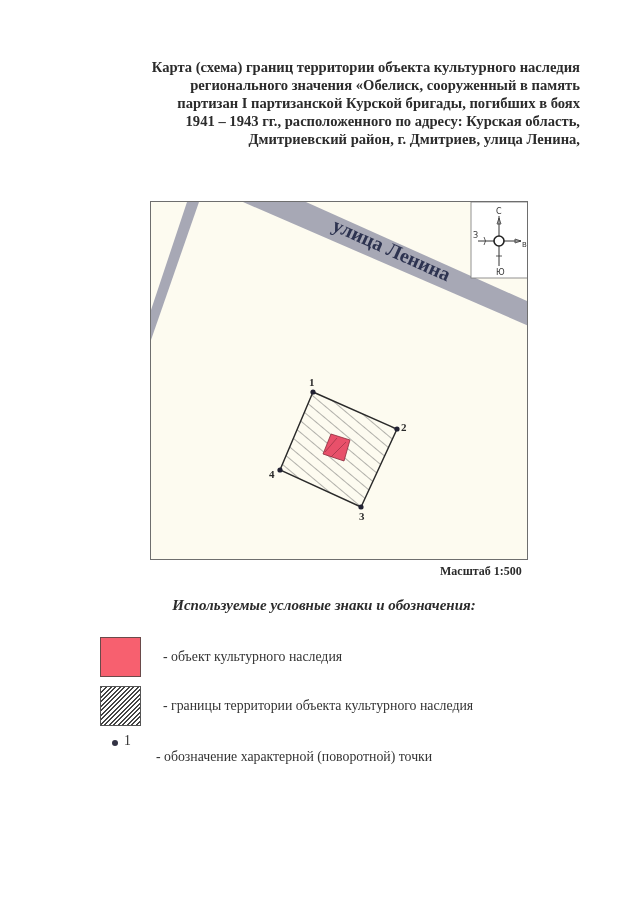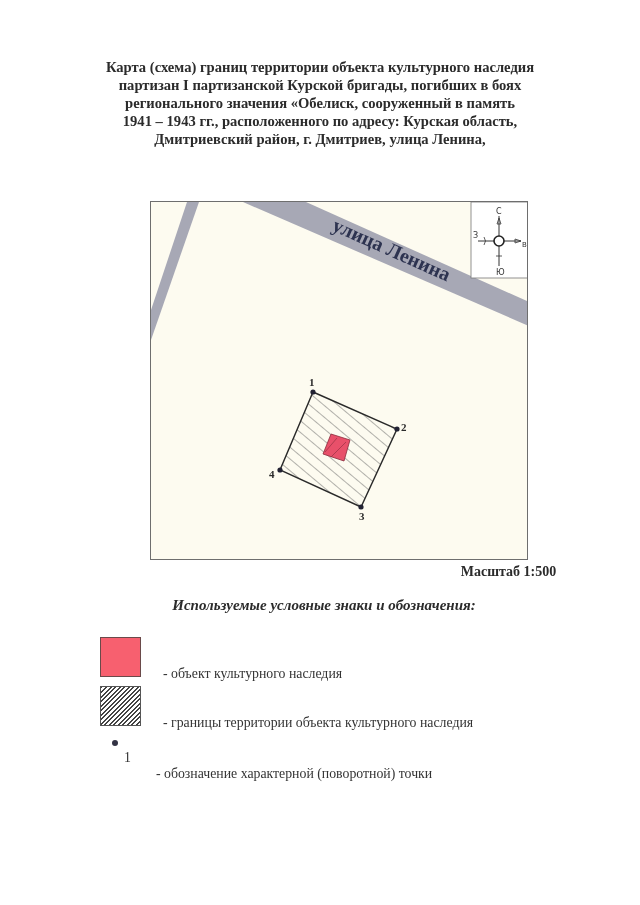--- a/index.html
+++ b/index.html
@@ -1,42 +1,42 @@
 <!DOCTYPE html>
 <html><head>
 <meta charset="utf-8">
 <style>
   html, body { margin:0; padding:0; background:#ffffff; }
   body { width:640px; height:905px; position:relative; overflow:hidden;
          font-family:"Liberation Serif", "DejaVu Serif", serif; color:#2a2a2a; }
-  .title { position:absolute; left:60px; top:58px; width:520px; text-align:center;
+  .title { position:absolute; left:60px; top:58px; width:520px; text-align:right;
            font-weight:bold; font-size:14.6px; line-height:18px; color:#2b2b2b; }
   .title div { white-space:nowrap; }
   .map { position:absolute; left:150px; top:201px; width:378px; height:359px;
          border:1px solid #6e6e6e; box-sizing:border-box; background:#fdfbf0; overflow:hidden; }
   .map svg { position:absolute; left:0; top:0; }
-  .scale { position:absolute; left:440px; top:564px; width:137px; text-align:center;
-           font-weight:bold; font-size:14px; color:#2b2b2b; }
+  .scale { position:absolute; left:440px; top:564px; width:137px; text-align:left;
+           font-weight:bold; font-size:12px; color:#2b2b2b; }
   .legend-title { position:absolute; left:4px; top:597px; width:640px; text-align:center;
                   font-weight:bold; font-size:15px; color:#2b2b2b;font-style:italic; }
   .legend-item { position:absolute; left:100px; }
   .sw { position:absolute; box-sizing:border-box; }
   .sw-red { width:41px; height:40px; background:#f7606f; border:1px solid #6a4a4a; }
   .sw-hatch { width:41px; height:40px; border:1px solid #555;
      background: repeating-linear-gradient(135deg, #444 0 1.4px, #fff 1.4px 3.2px); }
-  .legend-text { position:absolute; white-space:nowrap; font-size:13.8px; color:#333;margin-top:17px; }
+  .legend-text { position:absolute; white-space:nowrap; font-size:13.8px; color:#333; }
   .dot { position:absolute; width:6px; height:6px; border-radius:50%; background:#334; }
 </style>
 </head>
 <body>
 
 <div class="title">
   <div>Карта (схема) границ территории объекта культурного наследия</div>
+  <div>регионального значения «Обелиск, сооруженный в память</div>
   <div>партизан I партизанской Курской бригады, погибших в боях</div>
-  <div>регионального значения «Обелиск, сооруженный в память</div>
   <div>1941 – 1943 гг., расположенного по адресу: Курская область,</div>
   <div>Дмитриевский район, г. Дмитриев, улица Ленина,</div>
 </div>
 
 <div class="map">
   <svg width="378" height="359" viewBox="0 0 378 359">
     <defs>
       <pattern id="hatch" patternUnits="userSpaceOnUse" width="9" height="9" patternTransform="rotate(-50)">
         <rect width="9" height="9" fill="#fdfbf0"></rect>
         <line x1="0" y1="0" x2="0" y2="9" stroke="#555" stroke-width="0.9"></line>

